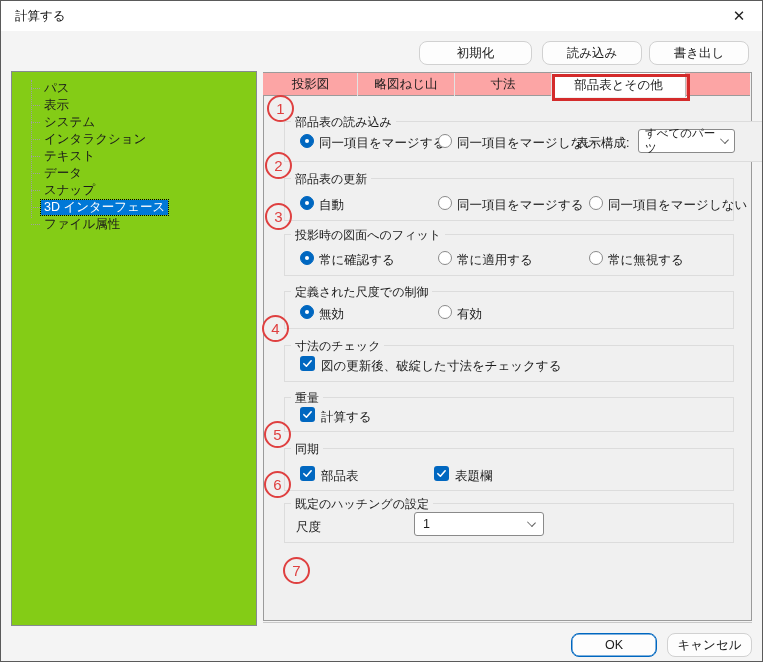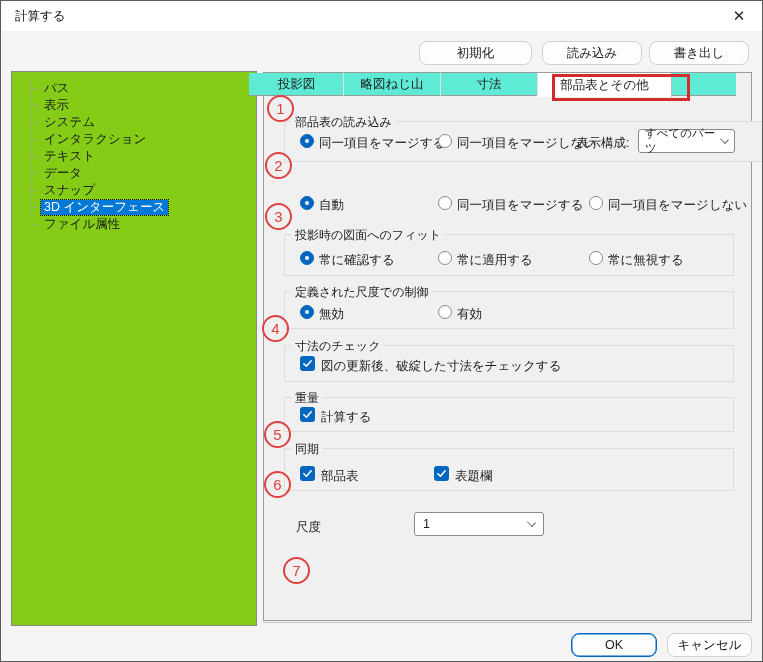--- a/index.html
+++ b/index.html
@@ -30,22 +30,22 @@
   .tree-item { position:relative; height:17px; display:flex; align-items:center;
                padding-left:29px; white-space:nowrap; }
   .tree-item::before { content:""; position:absolute; left:19px; top:8px; width:9px;
                        border-top:1px dotted #a0a0a0; }
   .tree-item .lbl { padding:0 3px; line-height:15px; }
   .tree-item.selected .lbl { background:#0078d7; color:#fff; outline:1px dotted #000; }
 
   
   .pane { position:absolute; left:262px; top:71px; width:489px; height:549px;
           background:#f0f0f0; border:1px solid #9b9b9b; }
-  .tabstrip { position:absolute; left:248px; top:72px; width:487px; height:23px;
-              background:#5eead4; border-bottom:1px solid #9b9b9b; }
+  .tabstrip { position:absolute; left:262px; top:72px; width:487px; height:23px;
+              background:#fca5a5; border-bottom:1px solid #9b9b9b; }
   .tab { position:absolute; top:0; height:23px; display:flex; align-items:center;
          justify-content:center; font-size:12.5px; border-right:1px solid #e2e2e2; }
   .tab.selected { background:#ffffff; border-right:1px solid #bbb; height:24px; }
   .red-rect { position:absolute; border:3px solid #d42b2b; background:transparent; }
 
   
   .group { position:absolute; border:1px solid #dcdcdc; background:#f0f0f0; }
   .group-title { position:absolute; top:-8px; left:6px; background:#f0f0f0;
                  padding:0 4px; font-size:12px; color:#1b1b1b; white-space:nowrap; }
 
@@ -149,20 +149,23 @@
   <span class="radio on" style="left:299px; top:133px;"></span>
   <span class="ctl-label" style="left:318px; top:134px;">同一項目をマージする</span>
   <span class="radio" style="left:437px; top:133px;"></span>
   <span class="ctl-label" style="left:456px; top:134px;">同一項目をマージしない</span>
   <span class="ctl-label" style="left:575px; top:134px;">表示構成:</span>
   <div class="dd" style="left:637px; top:128px; width:97px; height:24px; padding:0 6px;">
     <span style="font-size:11.5px;">すべてのパーツ</span>
     <span class="chev"></span>
   </div>
 
+  <div class="group" style="left:283px; top:177px; width:450px; height:43px;">
+    <span class="group-title">部品表の更新</span>
+  </div>
   <span class="radio on" style="left:299px; top:195px;"></span>
   <span class="ctl-label" style="left:318px; top:196px;">自動</span>
   <span class="radio" style="left:437px; top:195px;"></span>
   <span class="ctl-label" style="left:456px; top:196px;">同一項目をマージする</span>
   <span class="radio" style="left:588px; top:195px;"></span>
   <span class="ctl-label" style="left:607px; top:196px;">同一項目をマージしない</span>
 
   <div class="group" style="left:283px; top:233px; width:450px; height:42px;">
     <span class="group-title">投影時の図面へのフィット</span>
   </div>
@@ -210,20 +213,23 @@
       </svg>
   </span>
   <span class="ctl-label" style="left:320px; top:467px;">部品表</span>
   <span class="cb" style="left:433px; top:465px;">
     <svg width="11" height="11" viewBox="0 0 12 12">
         <path d="M2 6.2l2.8 2.8L10 3" stroke="#fff" stroke-width="1.7" fill="none" stroke-linecap="round" stroke-linejoin="round"></path>
       </svg>
   </span>
   <span class="ctl-label" style="left:454px; top:467px;">表題欄</span>
 
+  <div class="group" style="left:283px; top:502px; width:450px; height:40px;">
+    <span class="group-title">既定のハッチングの設定</span>
+  </div>
   <span class="ctl-label" style="left:295px; top:518px;">尺度</span>
   <div class="dd" style="left:413px; top:511px; width:130px; height:24px;">
     <span>1</span>
     <span class="chev"></span>
   </div>
 
 
   <div class="num-circle" style="left:266px; top:94px;">1</div>
   <div class="num-circle" style="left:264px; top:151px;">2</div>
   <div class="num-circle" style="left:264px; top:202px;">3</div>

